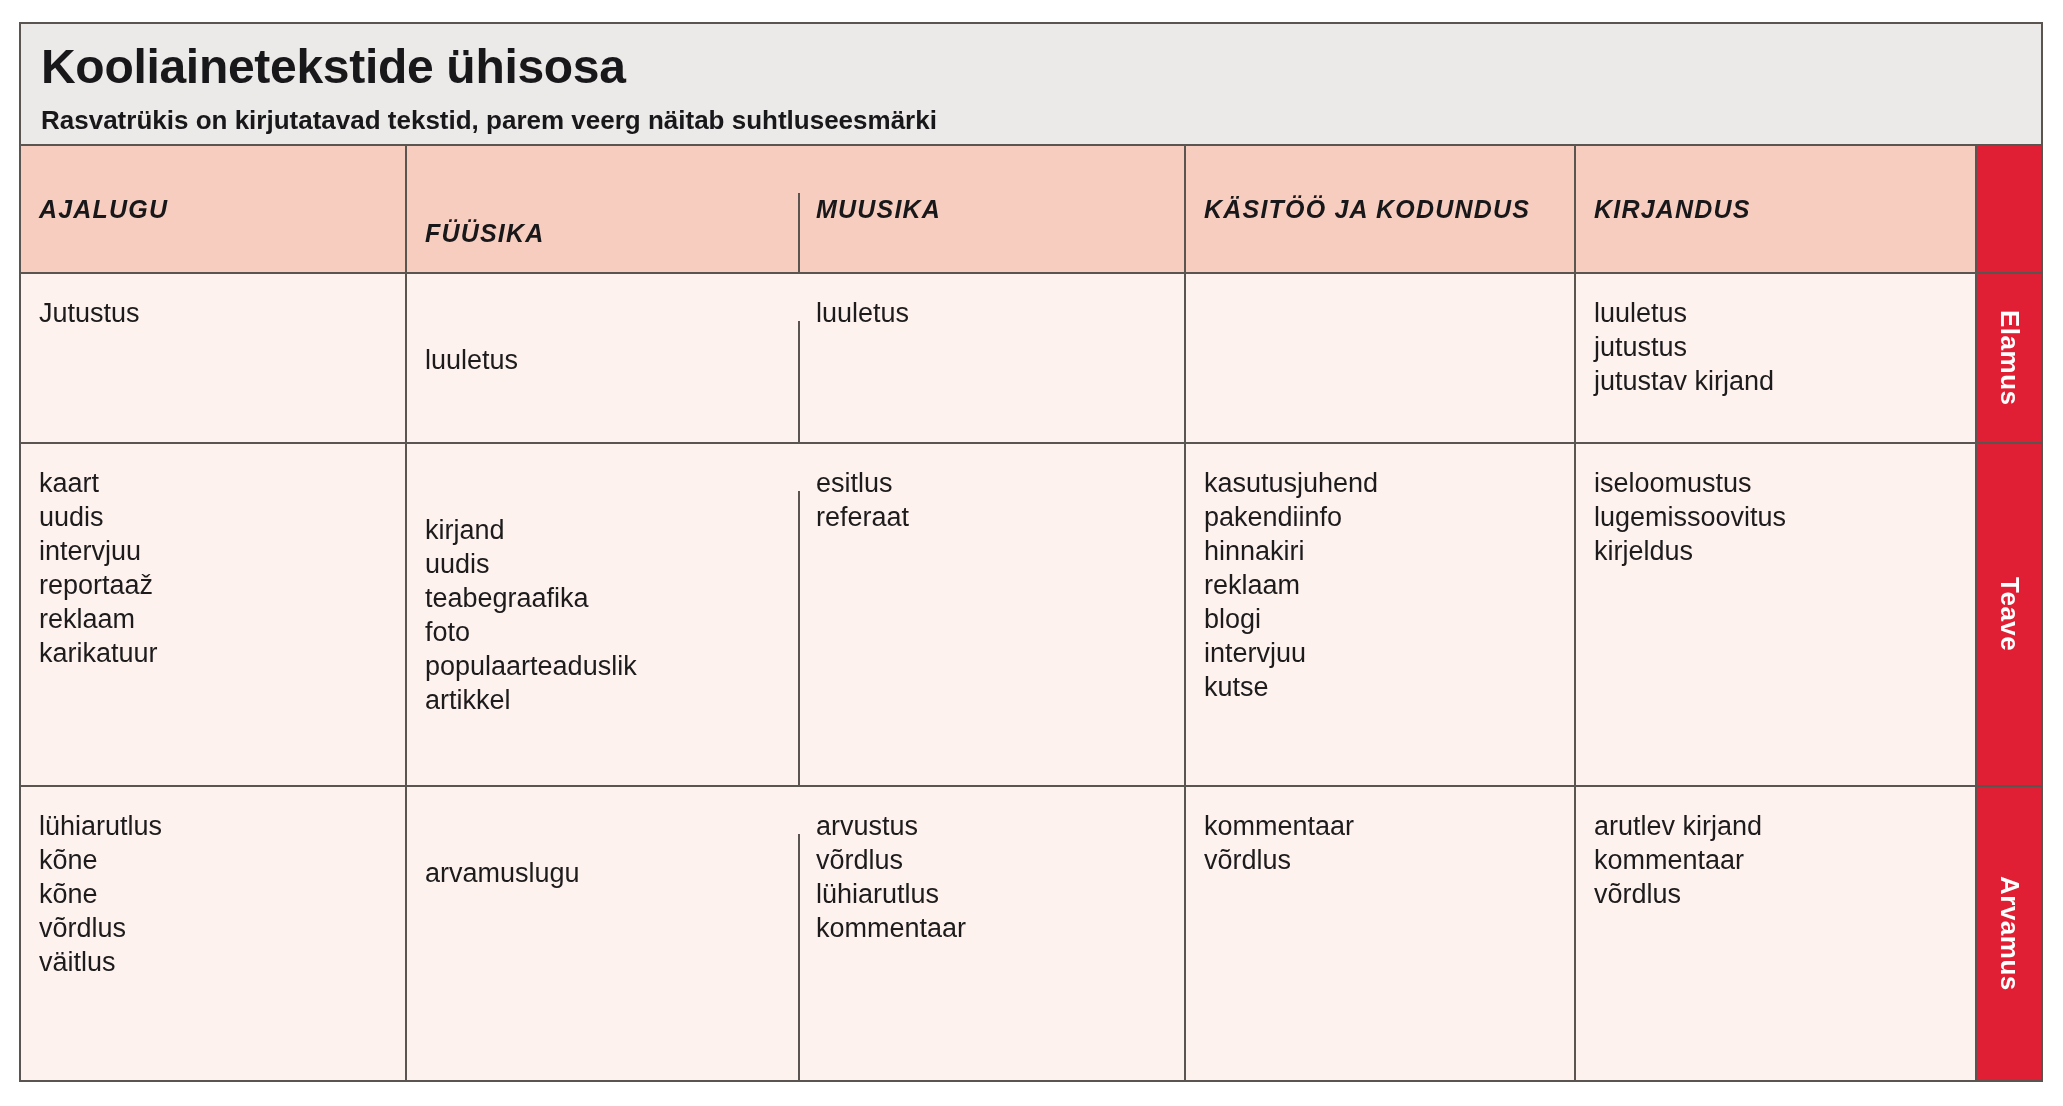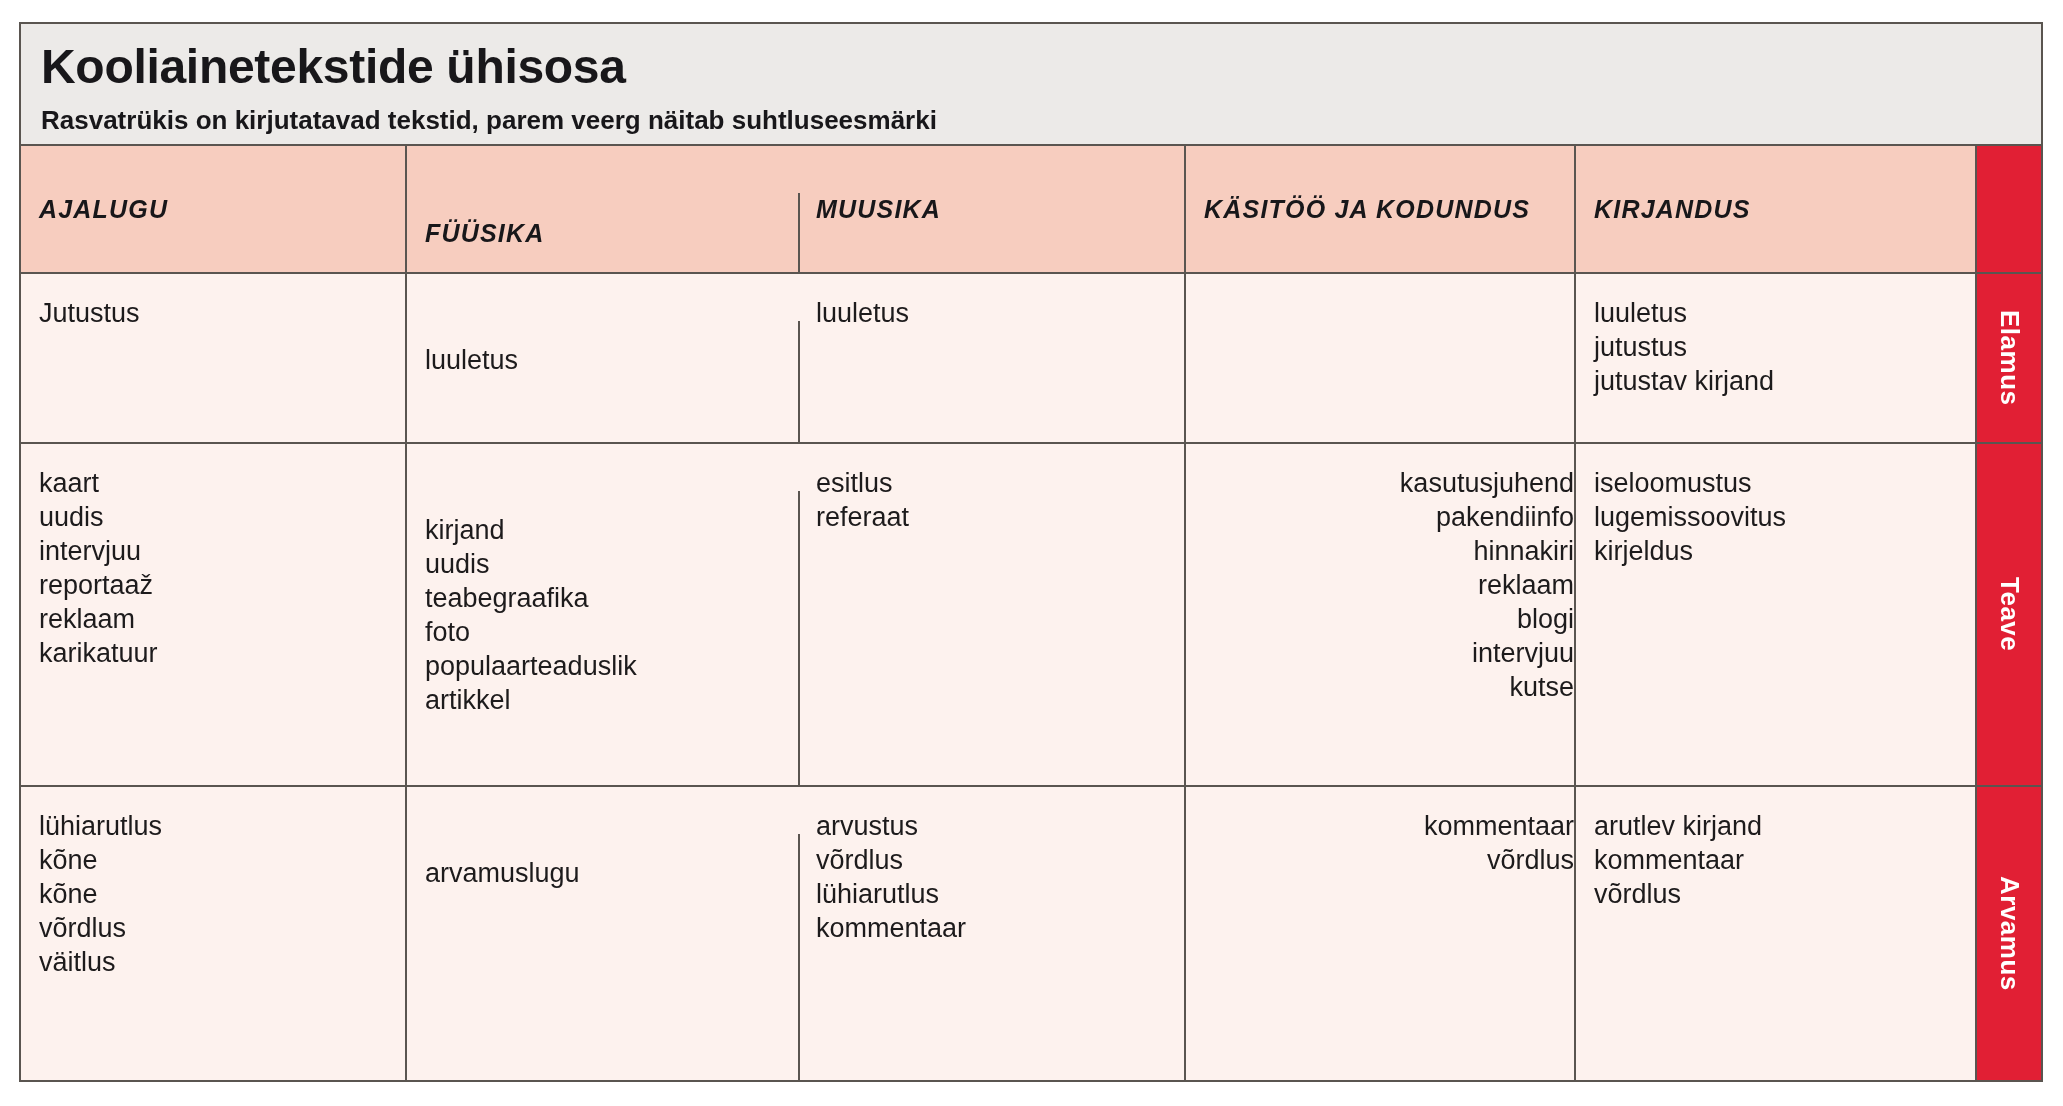--- a/index.html
+++ b/index.html
@@ -105,21 +105,21 @@
     padding: 22px 0 0 18px;
     min-width: 0;
     overflow: hidden;
   }
   .cell:last-child { border-right: none; }
 
   
   .c1 { flex: 0 0 386px; }
   .c2 { flex: 0 0 393px; margin-top: 47px; }
   .c3 { flex: 0 0 386px; padding-left: 16px; }
-  .c4 { flex: 0 0 390px; text-align: right; }
+  .c4 { flex: 0 0 390px; }
   .c5 { flex: 1 1 auto; }
 
   .header-row .cell {
     display: flex;
     align-items: center;
     padding-top: 0;
   }
   .head-label {
     font-size: 25px;
     font-weight: bold;

